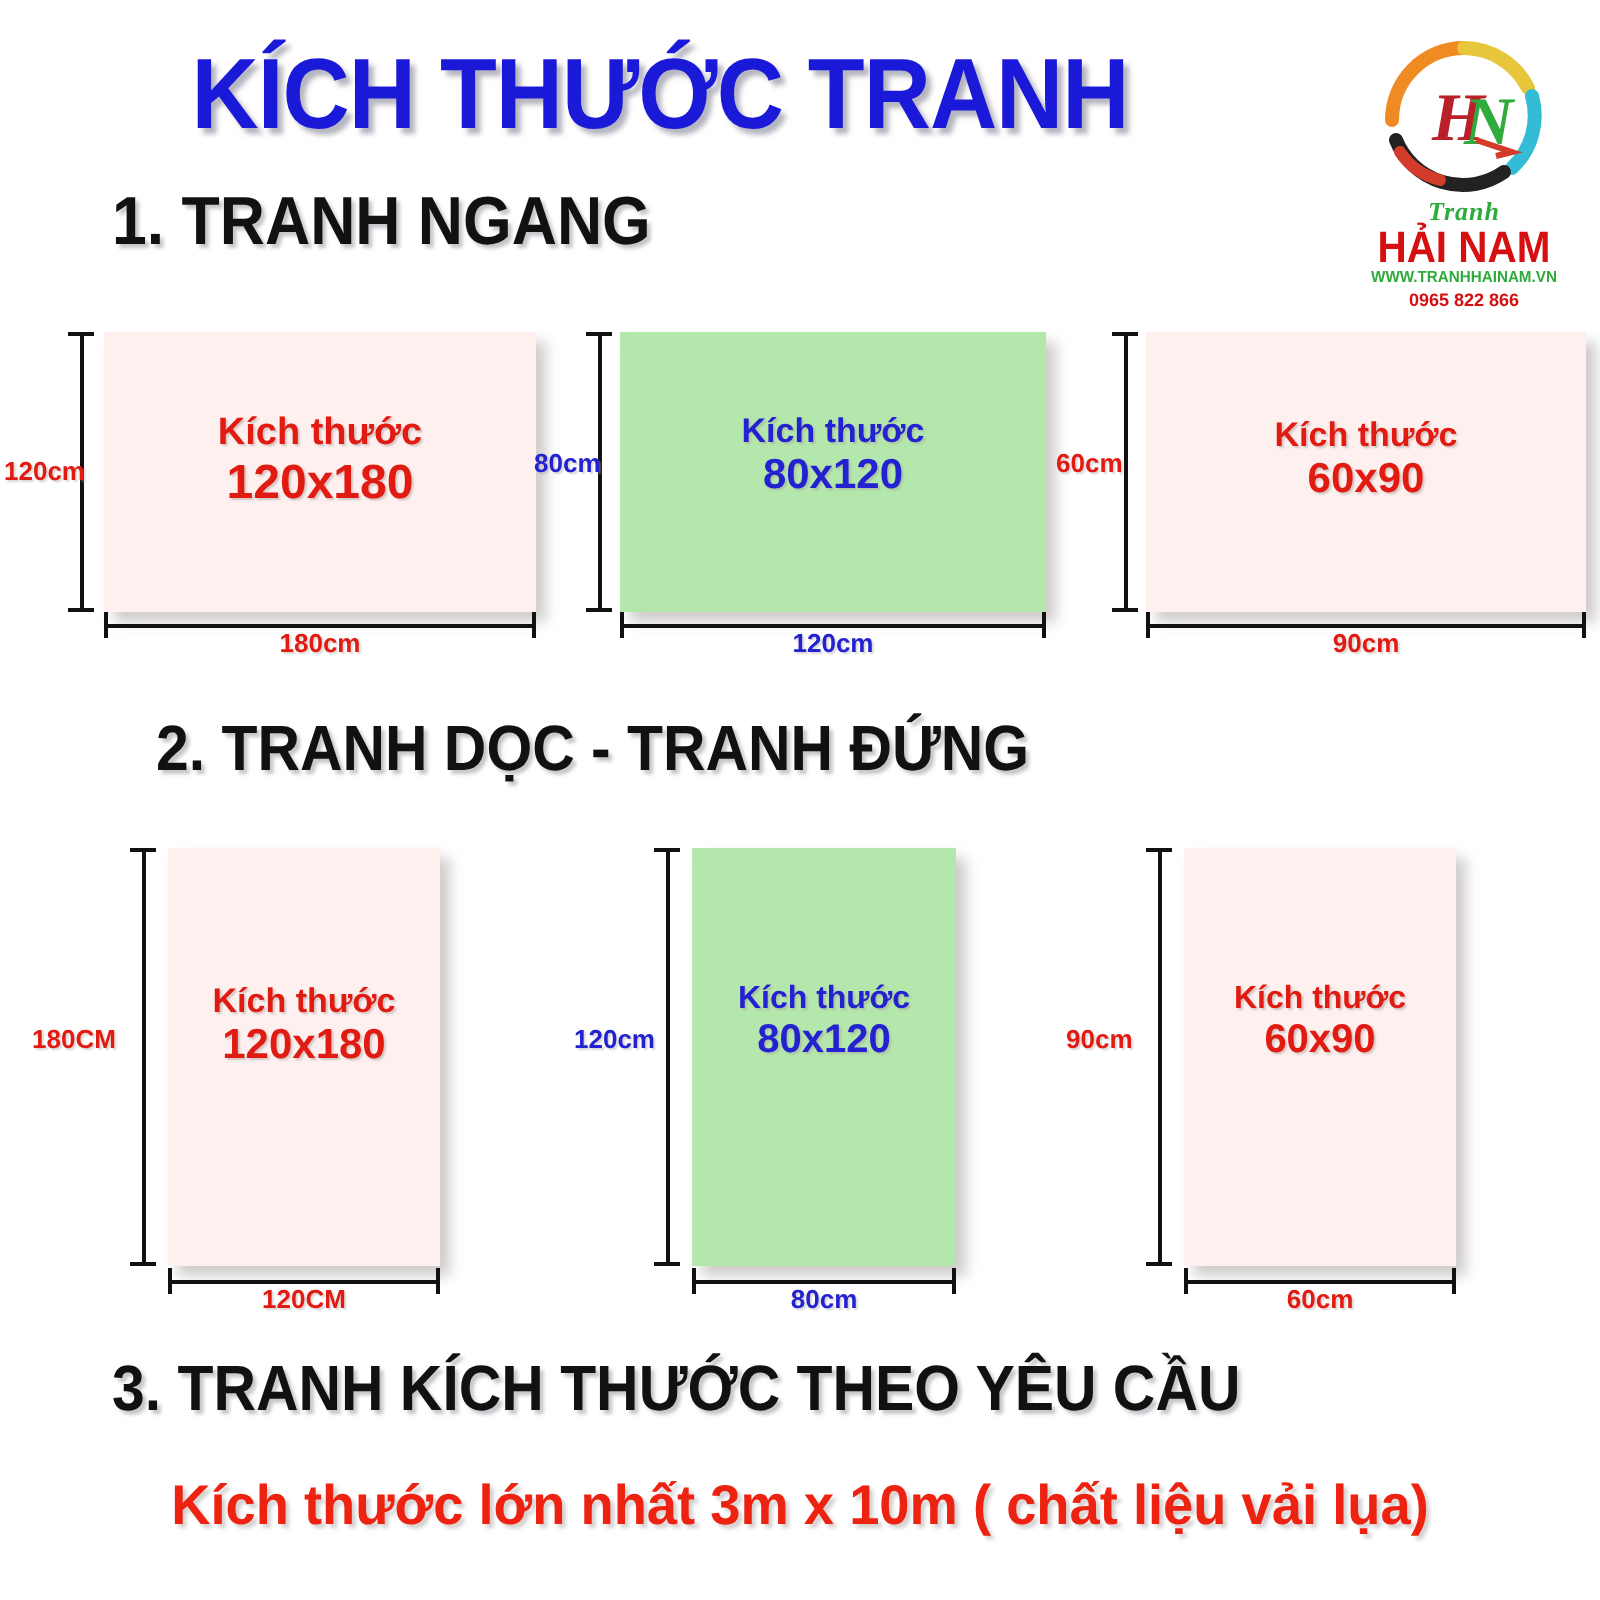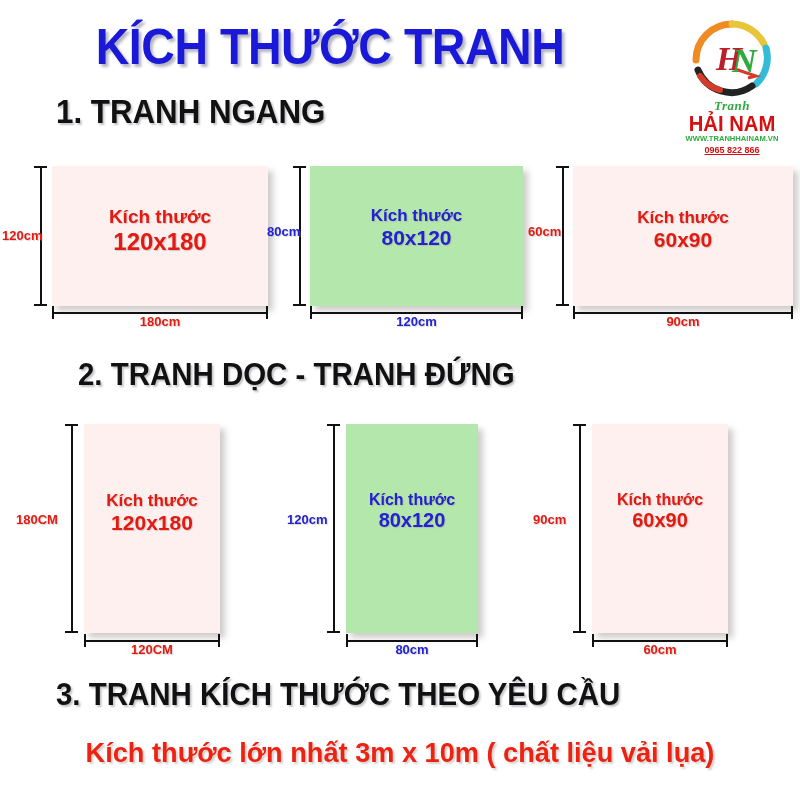--- a/index.html
+++ b/index.html
@@ -48,21 +48,20 @@
     font-family:"Liberation Sans", sans-serif;
     font-weight:bold;font-size:8px;color:#2faa3d;
     transform:scaleX(0.95);transform-origin:center top;
     white-space:nowrap;
   }
   .logo-phone{
     position:absolute;left:0;top:131px;width:120px;text-align:center;
     font-family:"Liberation Sans", sans-serif;
     font-weight:bold;font-size:9px;color:#d61010;
     white-space:nowrap;
-    text-decoration:underline;
   }
 
   
   .section-heading{
     position:absolute;
     font-family:"Liberation Sans", sans-serif;
     font-weight:bold;
     color:#111111;
     text-shadow:2px 2px 2px rgba(140,140,150,0.5);
     white-space:nowrap;

